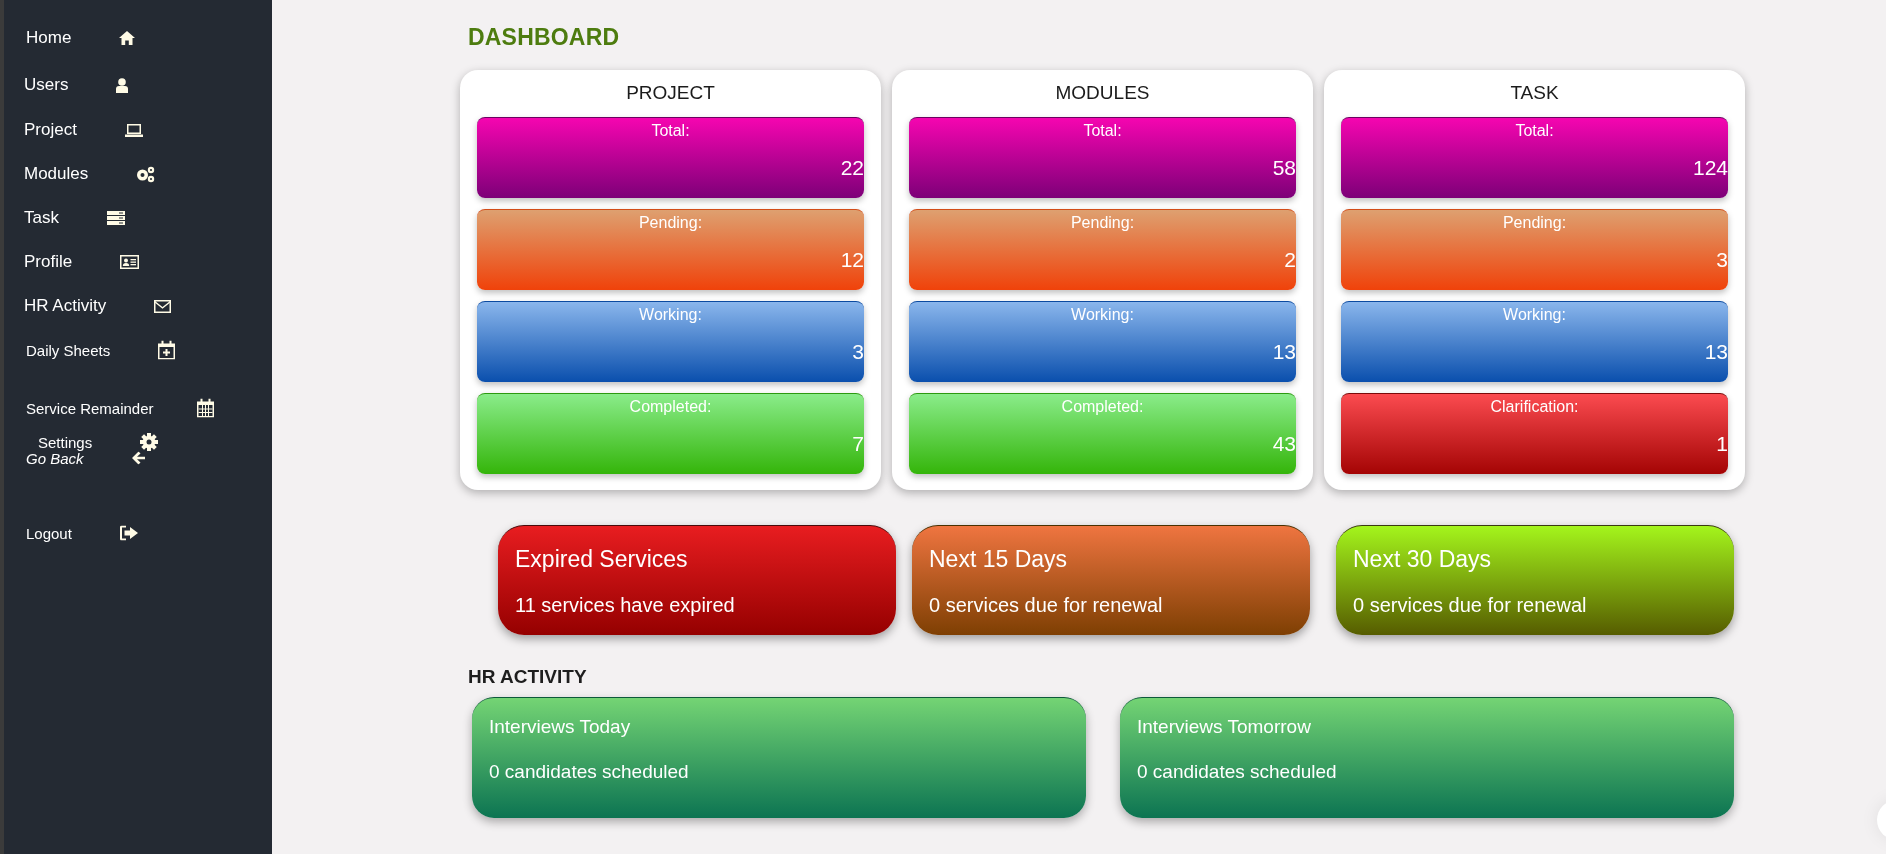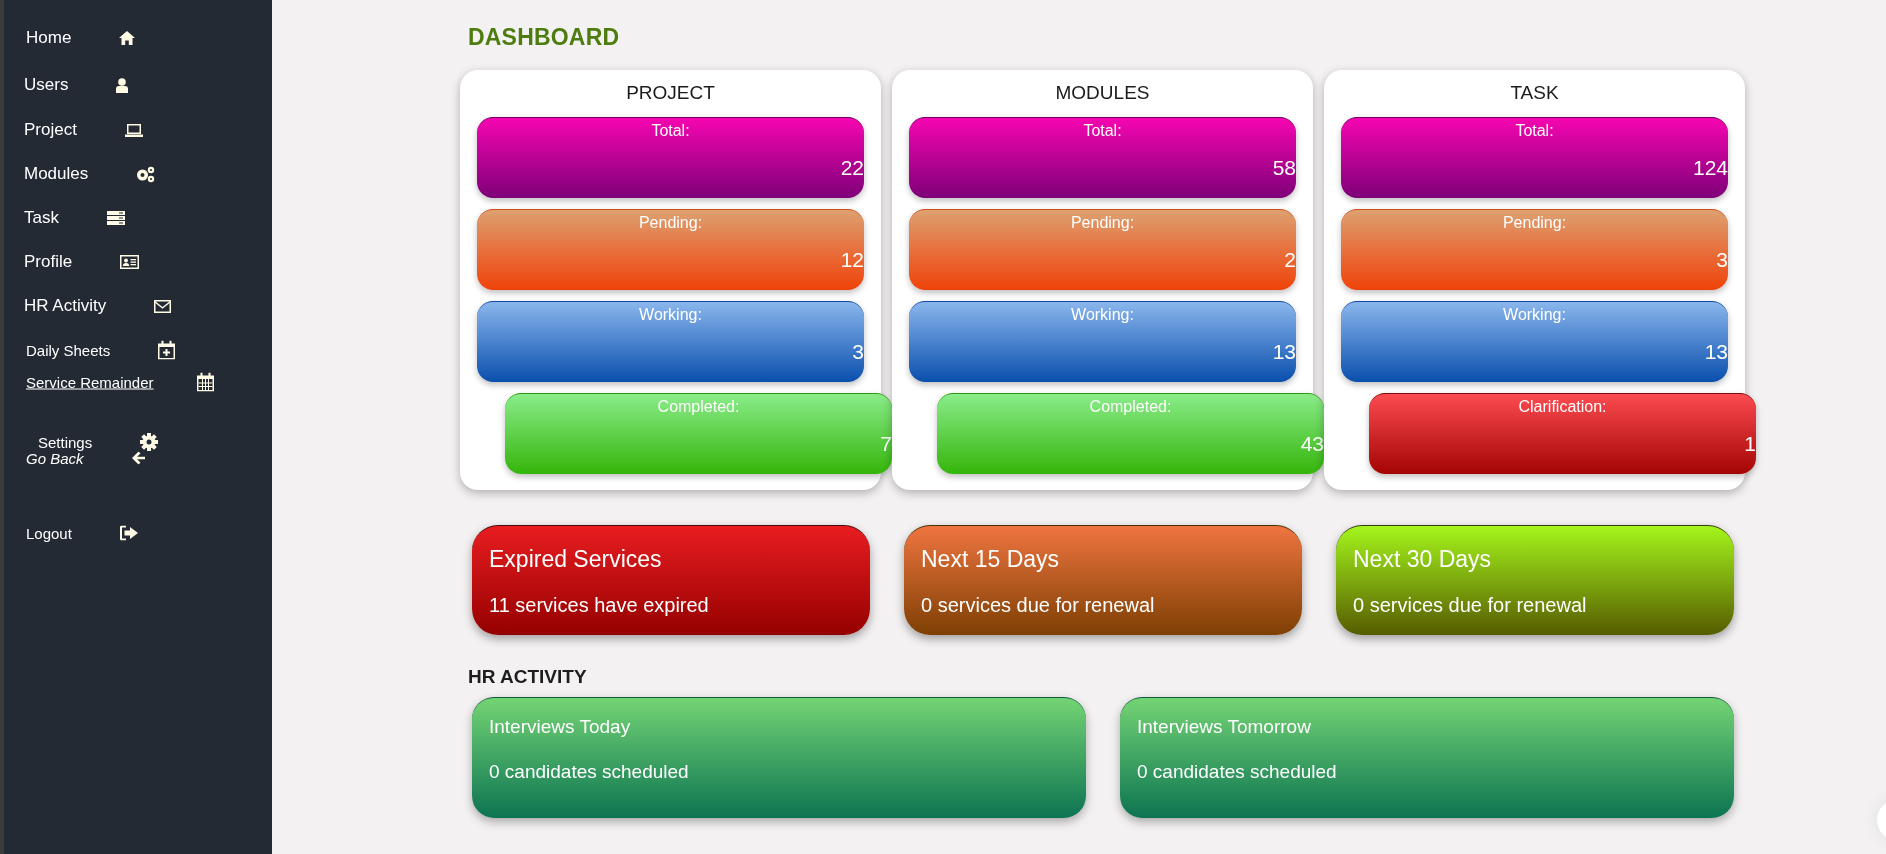--- a/index.html
+++ b/index.html
@@ -9,35 +9,35 @@
   .sidebar { position: absolute; left: 0; top: 0; width: 272px; height: 854px; background: #242a33; border-left: 4px solid #3b3b3b; }
   .nav-item { position: absolute; left: 20px; display: flex; align-items: center; color: #ffffff; font-size: 17px; cursor: pointer; white-space: nowrap; transform: translateY(-50%); gap: 43px; }
   .nav-item.small { font-size: 15px; left: 22px; }
   .nav-item .icon { display: inline-block; margin-left: 5px; color: #fffbe6; line-height: 0; }
   .nav-item svg { display: block; fill: #fffbe6; }
 
   .page-title { position: absolute; left: 468px; top: 24px; font-size: 23px; color: #4d7c0f; letter-spacing: 0.2px; }
 
   .stat-card { position: absolute; top: 70px; width: 421px; height: 420px; background: #ffffff; border-radius: 18px; box-shadow: 0 3px 10px rgba(0,0,0,0.28); }
   .stat-card .card-title { position: absolute; top: 0; left: 0; right: 0; height: 44px; line-height: 46px; text-align: center; font-size: 19px; color: #1b1b1b; }
-  .stat-box { position: absolute; left: 17px; width: 387px; height: 81px; border-radius: 16px; color: #fff; text-align: center; box-shadow: 0 3px 6px rgba(0,0,0,0.25); cursor: pointer; }
+  .stat-box { position: absolute; left: 17px; width: 387px; height: 81px; border-radius: 8px; color: #fff; text-align: center; box-shadow: 0 3px 6px rgba(0,0,0,0.25); cursor: pointer; }
   .stat-box .label { position: absolute; top: 4px; left: 0; right: 0; font-size: 16px; }
   .stat-box .value { position: absolute; top: 38px; left: 0; right: 0; font-size: 21px; text-align: right; }
-  .b0 { top: 47px; } .b1 { top: 139px; } .b2 { top: 231px; } .b3 { top: 323px; margin-left: 28px; }
+  .b0 { top: 47px; } .b1 { top: 139px; } .b2 { top: 231px; } .b3 { top: 323px; }
   .g-total { background: linear-gradient(#f505b0, #7d0078); border-top: 1px solid #6d0060; }
   .g-pending { background: linear-gradient(#dea070, #f0420a); border-top: 1px solid #d24c18; }
   .g-working { background: linear-gradient(#8ab6ec, #0a4fad); border-top: 1px solid #0b4aa0; padding-left: 20px; }
   .g-completed { background: linear-gradient(#8aec8a, #34b50a); border-top: 1px solid #2c9a10; }
   .g-clarification { background: linear-gradient(#fb4b50, #a40404); border-top: 1px solid #7c0a0a; }
 
   .svc-card { position: absolute; top: 525px; width: 398px; height: 110px; border-radius: 26px; color: #fff; box-shadow: 0 4px 10px rgba(0,0,0,0.35); cursor: pointer; }
   .svc-card .svc-title { position: absolute; left: 17px; top: 20px; font-size: 23px; }
   .svc-card .svc-text { position: absolute; left: 17px; top: 68px; font-size: 20px; }
-  .svc-red { background: linear-gradient(#e81d20, #950000); border-top: 1px solid #4a0a0a; }
-  .svc-orange { background: linear-gradient(#ef7540, #7e3f03); border-top: 1px solid #4a3000; }
+  .svc-red { background: linear-gradient(#e81d20, #950000); border-top: 1px solid #4a0a0a; margin-left: 26px; }
+  .svc-orange { background: linear-gradient(#ef7540, #7e3f03); border-top: 1px solid #4a3000; margin-left: 8px; }
   .svc-lime { background: linear-gradient(#a4f51c, #565c00); border-top: 1px solid #3a3a10; }
 
   .section-label { position: absolute; left: 468px; top: 666px; font-size: 19px; color: #1e1e1e; }
 
   .hr-card { position: absolute; top: 697px; width: 614px; height: 121px; border-radius: 22px; color: #fff; background: linear-gradient(#74d474, #0c7452); border-top: 1px solid #0c5a3a; box-shadow: 0 4px 10px rgba(0,0,0,0.3); cursor: pointer; }
   .hr-card .hr-title { position: absolute; left: 17px; top: 18px; font-size: 19px; }
   .hr-card .hr-text { position: absolute; left: 17px; top: 63px; font-size: 19px; }
 
   .fab { position: absolute; left: 1877px; top: 800px; width: 40px; height: 40px; border-radius: 50%; background: #ffffff; box-shadow: 0 0 18px rgba(0,0,0,0.08); cursor: pointer; }
 </style>
@@ -124,21 +124,21 @@
     <span class="icon">
         <svg width="17" height="19" viewBox="0 0 17 19">
           <path d="M0 3 H17 V19 H0 Z M1.5 6.5 V17.5 H15.5 V6.5 Z" fill-rule="evenodd"></path>
           <rect x="3.5" y="0" width="2" height="5"></rect>
           <rect x="11.5" y="0" width="2" height="5"></rect>
           <rect x="7.5" y="8.5" width="2" height="7"></rect>
           <rect x="5" y="11" width="7" height="2"></rect>
         </svg>
       </span>
   </div>
-  <div class="nav-item small" style="top:382px;text-decoration:underline;">
+  <div class="nav-item small" style="top:408px;">
     <span>Service Remainder</span>
     <span class="icon" style="margin-left:0;">
         <svg width="17" height="19" viewBox="0 0 17 19">
           <path d="M0 3 H17 V19 H0 Z M1.5 6.5 V17.5 H15.5 V6.5 Z" fill-rule="evenodd"></path>
           <rect x="3.5" y="0" width="2" height="5"></rect>
           <rect x="11.5" y="0" width="2" height="5"></rect>
           <rect x="5" y="6.5" width="1" height="11"></rect>
           <rect x="8" y="6.5" width="1" height="11"></rect>
           <rect x="11" y="6.5" width="1" height="11"></rect>
           <rect x="1.5" y="10" width="14" height="1"></rect>

